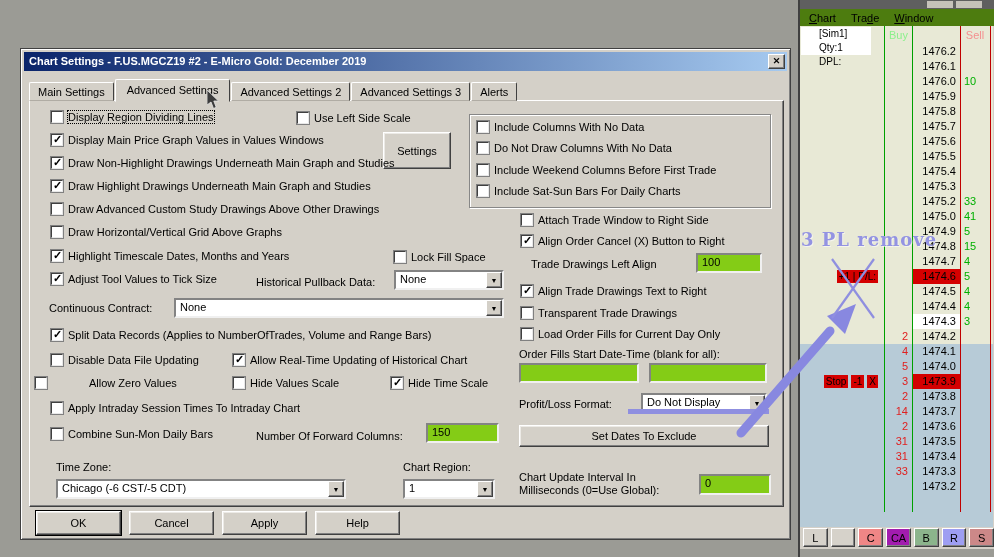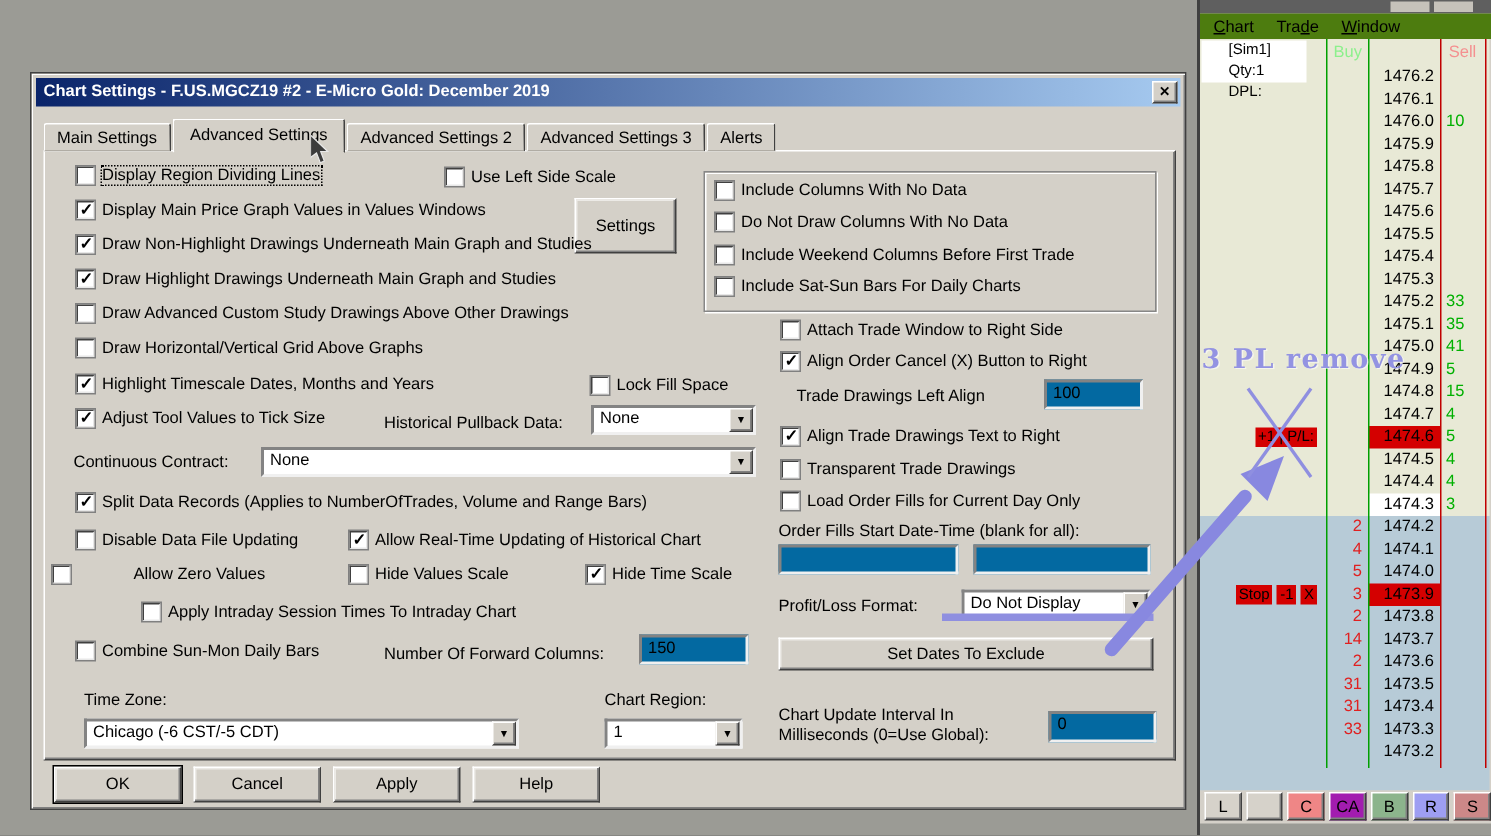--- a/index.html
+++ b/index.html
@@ -26,21 +26,21 @@
 .cb{position:absolute;display:flex;align-items:flex-start;gap:5px;font-size:11px;white-space:nowrap;}
 .cb .box{flex:0 0 auto;width:12px;height:12px;background:#fff;border:1px solid;
   border-color:#404040 #e8e8e8 #e8e8e8 #404040;outline:1px solid #808080;outline-offset:0;position:relative;}
 .cb[data-checked="true"] .box::after{content:"✓";position:absolute;left:1px;top:-2px;
   font-size:11px;font-weight:bold;color:#000;}
 .cblbl{margin-top:0;}
 .focuslbl{outline:1px dotted #000;}
 .btn{position:absolute;background:#d4d0c8;border:1px solid;border-color:#fff #404040 #404040 #fff;
   box-shadow:inset -1px -1px 0 #808080,inset 1px 1px 0 #eceae6;font-size:11px;color:#000;font-family:inherit;}
 .btn.default{outline:1px solid #000;}
-.ti{position:absolute;background:#0369a1;border:2px solid;border-color:#838383 #f0f0f0 #f0f0f0 #838383;
+.ti{position:absolute;background:#84cc16;border:2px solid;border-color:#838383 #f0f0f0 #f0f0f0 #838383;
   font-size:11px;padding:1px 4px;line-height:13px;color:#000;}
 .dd{position:absolute;background:#fff;border:2px solid;border-color:#838383 #f0f0f0 #f0f0f0 #838383;font-size:11px;}
 .ddv{display:block;padding:1px 18px 0 4px;line-height:13px;white-space:nowrap;overflow:hidden;color:#000;}
 .ddbtn{position:absolute;right:0;top:0;bottom:0;width:16px;background:#d4d0c8;border:1px solid;
   border-color:#fff #404040 #404040 #fff;box-shadow:inset -1px -1px 0 #808080;font-size:7px;
   display:flex;align-items:center;justify-content:center;color:#000;}
 .groupbox{position:absolute;border:1px solid #878787;box-shadow:1px 1px 0 #fff,inset 1px 1px 0 #fff;}
 
 .ladder{position:absolute;left:798px;top:0;width:196px;height:557px;background:#d4d0c8;
   border-left:2px solid #404040;z-index:5;}
@@ -166,21 +166,21 @@
       <span class="cblbl">Allow Zero Values</span>
     </label>
     <label class="cb" style="left:212px;top:328px;" data-checked="false">
       <span class="box"></span>
       <span class="cblbl">Hide Values Scale</span>
     </label>
     <label class="cb" style="left:370px;top:328px;text-align:center;" data-checked="true">
       <span class="box"></span>
       <span class="cblbl">Hide Time Scale</span>
     </label>
-    <label class="cb" style="left:30px;top:353px;margin-left:44px;" data-checked="false">
+    <label class="cb" style="left:30px;top:353px;" data-checked="false">
       <span class="box"></span>
       <span class="cblbl">Apply Intraday Session Times To Intraday Chart</span>
     </label>
     <label class="cb" style="left:30px;top:379px;" data-checked="false">
       <span class="box"></span>
       <span class="cblbl">Combine Sun-Mon Daily Bars</span>
     </label>
     <span class="lbl" style="left:235px;top:381px;">Number Of Forward Columns:</span>
     <div class="ti" style="left:405px;top:374px;width:73px;height:20px;">150</div>
     <span class="lbl" style="left:35px;top:412px;">Time Zone:</span>
@@ -329,26 +329,20 @@
           <div class="lmark"></div>
           <div class="lbid"></div>
           <div class="lprice">1475.3</div>
           <div class="lask"></div>
         </div>
         <div class="lrow">
           <div class="lmark"></div>
           <div class="lbid"></div>
           <div class="lprice">1475.2</div>
           <div class="lask">33</div>
-        </div>
-        <div class="lrow">
-          <div class="lmark"></div>
-          <div class="lbid"></div>
-          <div class="lprice">1475.1</div>
-          <div class="lask">35</div>
         </div>
         <div class="lrow">
           <div class="lmark"></div>
           <div class="lbid"></div>
           <div class="lprice">1475.0</div>
           <div class="lask">41</div>
         </div>
         <div class="lrow">
           <div class="lmark"></div>
           <div class="lbid"></div>

